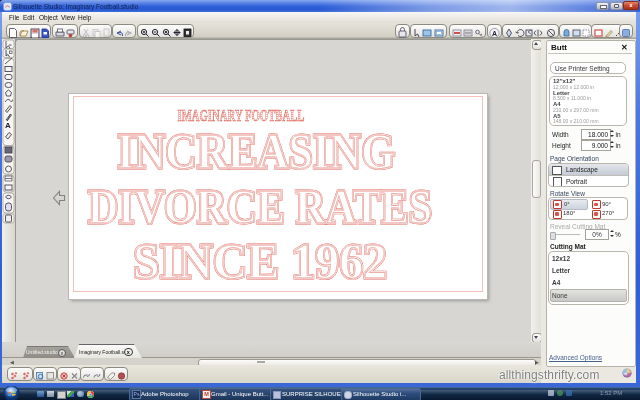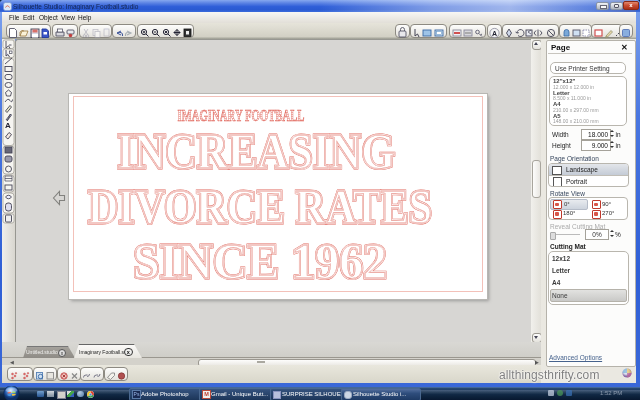--- a/index.html
+++ b/index.html
@@ -261,21 +261,21 @@
   <div id="vscroll" class="abs">
     <div class="abs" style="left:1px;top:121px;width:7px;height:36px;background:linear-gradient(90deg,#fdfdfc,#e8e6e1);border:1px solid #a8a59d;border-radius:3px"></div>
     <div class="abs" style="left:0.5px;top:1px;width:8px;height:8px;background:linear-gradient(180deg,#fdfdfc,#e4e2dc);border:1px solid #9a978f;border-radius:3px"></div>
     <div class="abs" style="left:2.5px;top:3px;width:0;height:0;border-left:2.5px solid transparent;border-right:2.5px solid transparent;border-bottom:3.5px solid #445"></div>
     <div class="abs" style="left:0.5px;top:294px;width:8px;height:8px;background:linear-gradient(180deg,#fdfdfc,#e4e2dc);border:1px solid #9a978f;border-radius:3px"></div>
     <div class="abs" style="left:2.5px;top:297px;width:0;height:0;border-left:2.5px solid transparent;border-right:2.5px solid transparent;border-top:3.5px solid #445"></div>
   </div>
   <div id="panel" class="abs">
     <div id="pinner" class="abs"></div>
 
-    <div class="abs" style="left:10px;top:4px;font-size:8px;font-weight:bold;color:#111">Page</div>
+    <div class="abs" style="left:10px;top:4px;font-size:8px;font-weight:bold;color:#111">Butt</div>
     <div class="abs" style="left:80px;top:4px;font-size:8px;font-weight:bold;color:#111">✕</div>
     <div class="abs" style="left:7px;top:14px;width:84px;height:1px;background:#c8c5be"></div>
     <div class="pbox" style="left:9px;top:23px;width:74px;height:10px">
         <span style="position:absolute;left:4px;top:1.5px;font-size:6.5px;color:#333">Use Printer Setting</span>
       </div>
     <div class="pbox" style="left:8px;top:37px;width:76px;height:48px">
       <div style="position:absolute;left:3px;top:1px;font-size:6px;font-weight:bold;color:#444">12"x12"</div>
       <div style="position:absolute;left:3px;top:6.5px;font-size:5px;color:#999">12.000 x 12.000 in</div>
       <div style="position:absolute;left:3px;top:12.5px;font-size:6px;font-weight:bold;color:#444">Letter</div>
       <div style="position:absolute;left:3px;top:18px;font-size:5px;color:#999">8.500 x 11.000 in</div>

